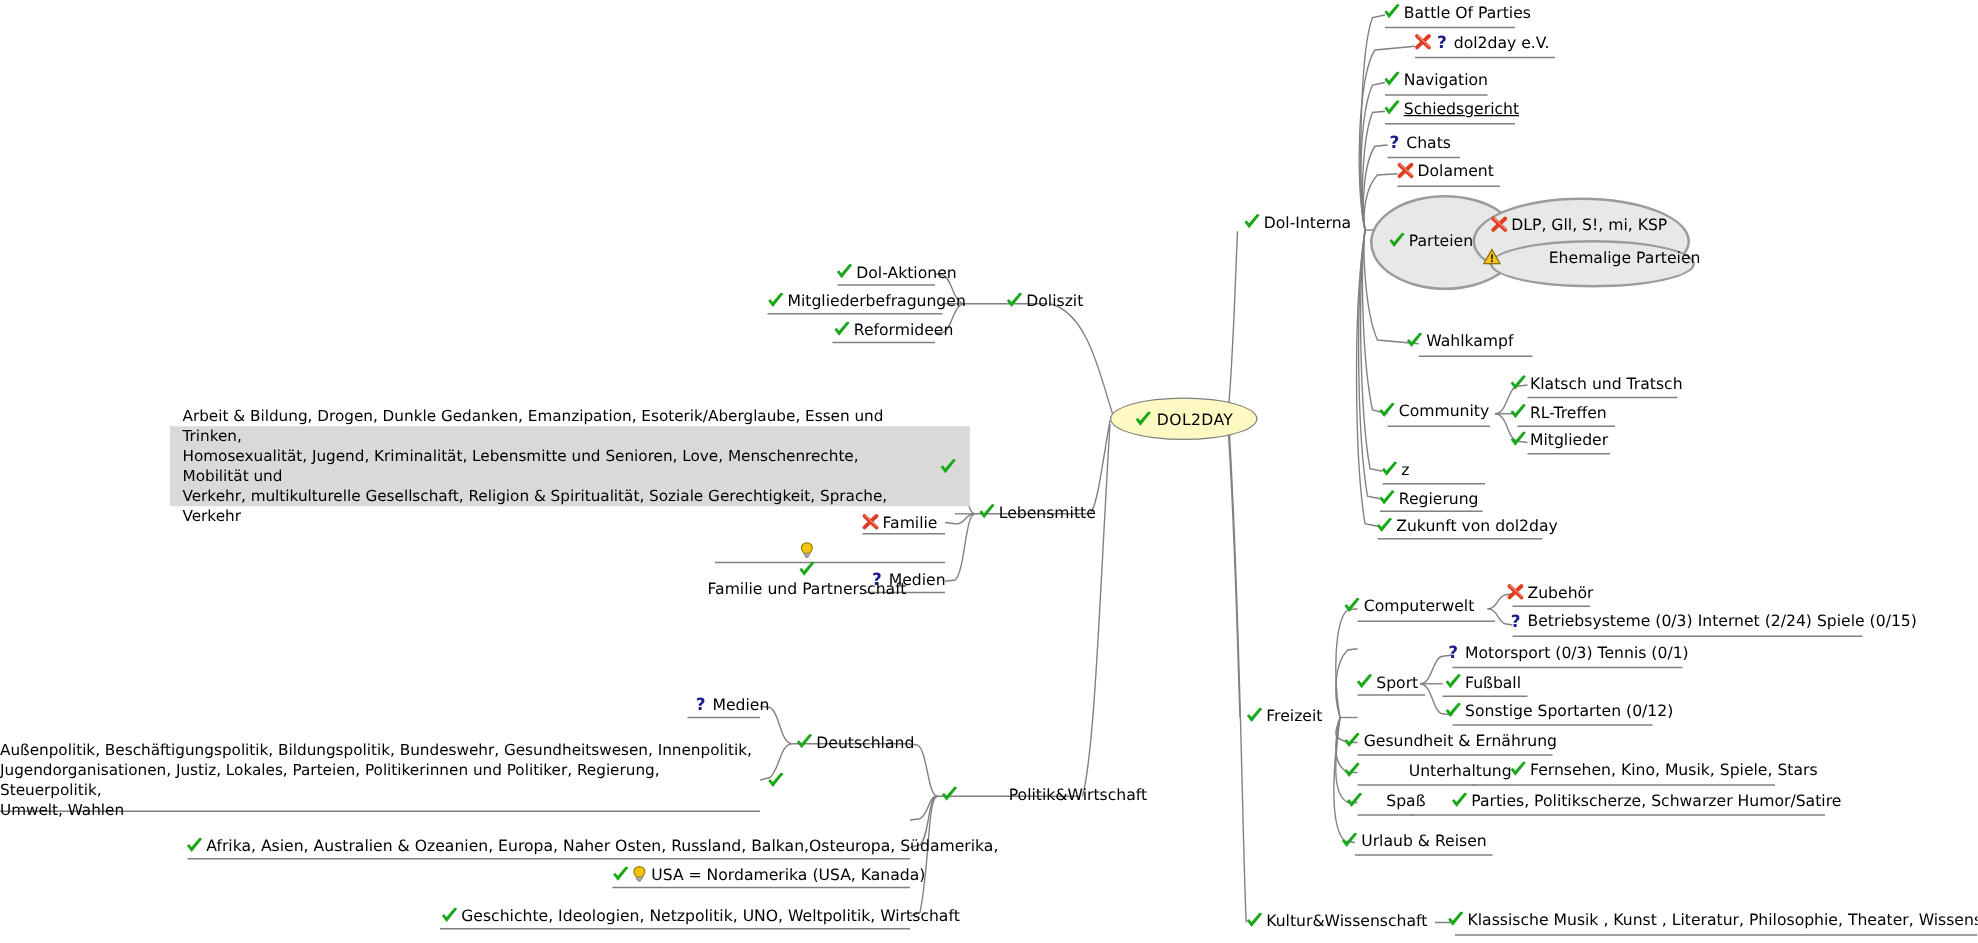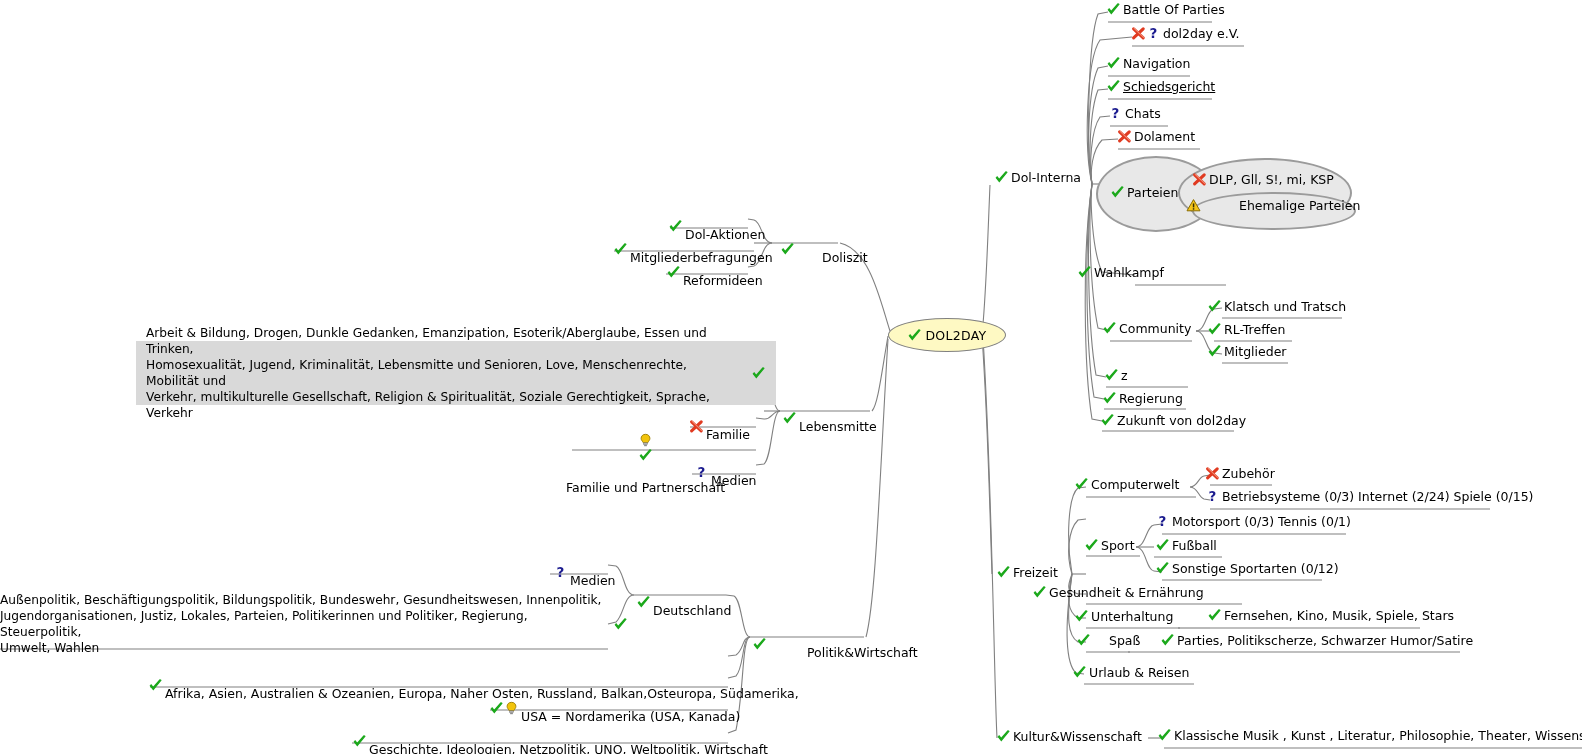--- a/index.html
+++ b/index.html
@@ -9,21 +9,21 @@
     font-size:12.5px;color:#000;
   }
   #svg-links{position:absolute;left:0;top:0;width:1582px;height:754px;pointer-events:none;}
 
   
   .node{
     position:absolute;display:flex;align-items:center;white-space:nowrap;
     line-height:15px;font-size:12.5px;
   }
   .node .lbl{padding:0 2px;}
-  .node.rt .lbl{order:2;margin-top:17px;}
+  .node.rt .lbl{order:2;}
   .ico{display:inline-block;width:15px;height:15px;flex:0 0 auto;position:relative;}
 
   
   .ico.check svg,.ico.cross svg,.ico.quest svg,.ico.warn svg,.ico.bulb svg{display:block;}
 
   
   .root{
     position:absolute;border:1.3px solid #808080;border-radius:50%;
     background:#fef9c3;display:flex;align-items:center;justify-content:center;
     gap:3px;padding:0 10px;font-size:12.5px;letter-spacing:.3px;
@@ -300,21 +300,21 @@
   <span class="ico warn">
       <svg width="15" height="15" viewBox="0 0 15 15">
         <path d="M7.5 1.6 L14 12.8 L1 12.8 Z" fill="#f5c518" stroke="#8a6d00" stroke-width="1"></path>
         <rect x="6.8" y="5.4" width="1.5" height="4" fill="#3a2f00"></rect>
         <rect x="6.8" y="10.2" width="1.5" height="1.5" fill="#3a2f00"></rect>
       </svg>
     </span>
   <span class="lbl">Ehemalige Parteien</span>
 </div>
 
-<div class="node" style="left:1077px;top:265px;">
+<div class="node" style="left:1124px;top:265px;">
   <span class="ico check">
       <svg width="15" height="15" viewBox="0 0 15 15">
         <path d="M2 7.3 L5.3 11.6 L13.2 1.8 L11.6 1.2 L5.2 8.6 L3.2 6.1 Z" fill="#1aa81a"></path>
         <path d="M2 7.3 L5.3 11.6 L13.2 1.8" fill="none" stroke="#1aa81a" stroke-width="1.2"></path>
       </svg>
     </span>
   <span class="lbl">Wahlkampf</span>
 </div>
 
 <div class="node" style="left:1102px;top:321px;">
@@ -463,31 +463,31 @@
 <div class="node" style="left:1155px;top:561px;">
   <span class="ico check">
       <svg width="15" height="15" viewBox="0 0 15 15">
         <path d="M2 7.3 L5.3 11.6 L13.2 1.8 L11.6 1.2 L5.2 8.6 L3.2 6.1 Z" fill="#1aa81a"></path>
         <path d="M2 7.3 L5.3 11.6 L13.2 1.8" fill="none" stroke="#1aa81a" stroke-width="1.2"></path>
       </svg>
     </span>
   <span class="lbl">Sonstige Sportarten (0/12)</span>
 </div>
 
-<div class="node" style="left:1032px;top:585px;">
+<div class="node" style="left:1074px;top:585px;">
   <span class="ico check">
       <svg width="15" height="15" viewBox="0 0 15 15">
         <path d="M2 7.3 L5.3 11.6 L13.2 1.8 L11.6 1.2 L5.2 8.6 L3.2 6.1 Z" fill="#1aa81a"></path>
         <path d="M2 7.3 L5.3 11.6 L13.2 1.8" fill="none" stroke="#1aa81a" stroke-width="1.2"></path>
       </svg>
     </span>
   <span class="lbl">Gesundheit &amp; Ernährung</span>
 </div>
 
-<div class="node" style="left:1074px;top:609px;">
+<div class="node" style="left:1074px;top:609px;gap:36px;">
   <span class="ico check">
       <svg width="15" height="15" viewBox="0 0 15 15">
         <path d="M2 7.3 L5.3 11.6 L13.2 1.8 L11.6 1.2 L5.2 8.6 L3.2 6.1 Z" fill="#1aa81a"></path>
         <path d="M2 7.3 L5.3 11.6 L13.2 1.8" fill="none" stroke="#1aa81a" stroke-width="1.2"></path>
       </svg>
     </span>
   <span class="lbl">Unterhaltung</span>
 </div>
 
 <div class="node" style="left:1207px;top:608px;">
@@ -543,21 +543,21 @@
 <div class="node" style="left:1157px;top:728px;">
   <span class="ico check">
       <svg width="15" height="15" viewBox="0 0 15 15">
         <path d="M2 7.3 L5.3 11.6 L13.2 1.8 L11.6 1.2 L5.2 8.6 L3.2 6.1 Z" fill="#1aa81a"></path>
         <path d="M2 7.3 L5.3 11.6 L13.2 1.8" fill="none" stroke="#1aa81a" stroke-width="1.2"></path>
       </svg>
     </span>
   <span class="lbl">Klassische Musik , Kunst , Literatur, Philosophie, Theater, Wissenschaft</span>
 </div>
 
-<div class="node rt" style="left:780px;top:233px;gap:25px;">
+<div class="node rt" style="left:804px;top:233px;">
   <span class="ico check">
       <svg width="15" height="15" viewBox="0 0 15 15">
         <path d="M2 7.3 L5.3 11.6 L13.2 1.8 L11.6 1.2 L5.2 8.6 L3.2 6.1 Z" fill="#1aa81a"></path>
         <path d="M2 7.3 L5.3 11.6 L13.2 1.8" fill="none" stroke="#1aa81a" stroke-width="1.2"></path>
       </svg>
     </span>
   <span class="lbl">Doliszit</span>
 </div>
 
 <div class="node rt" style="left:668px;top:210px;">

